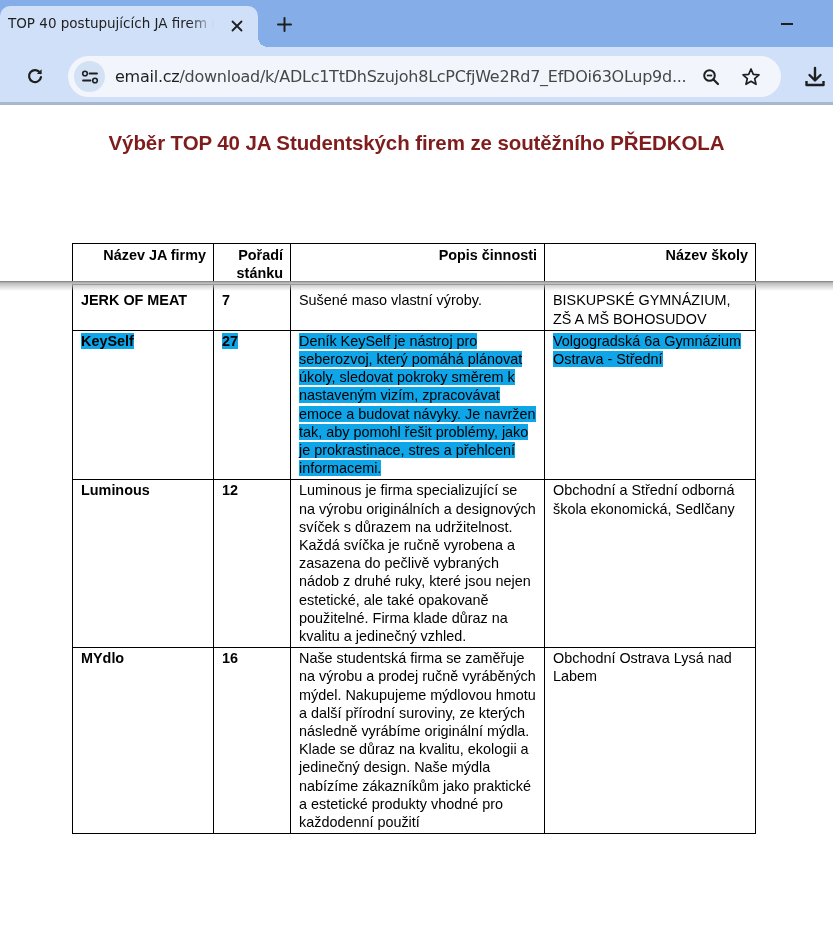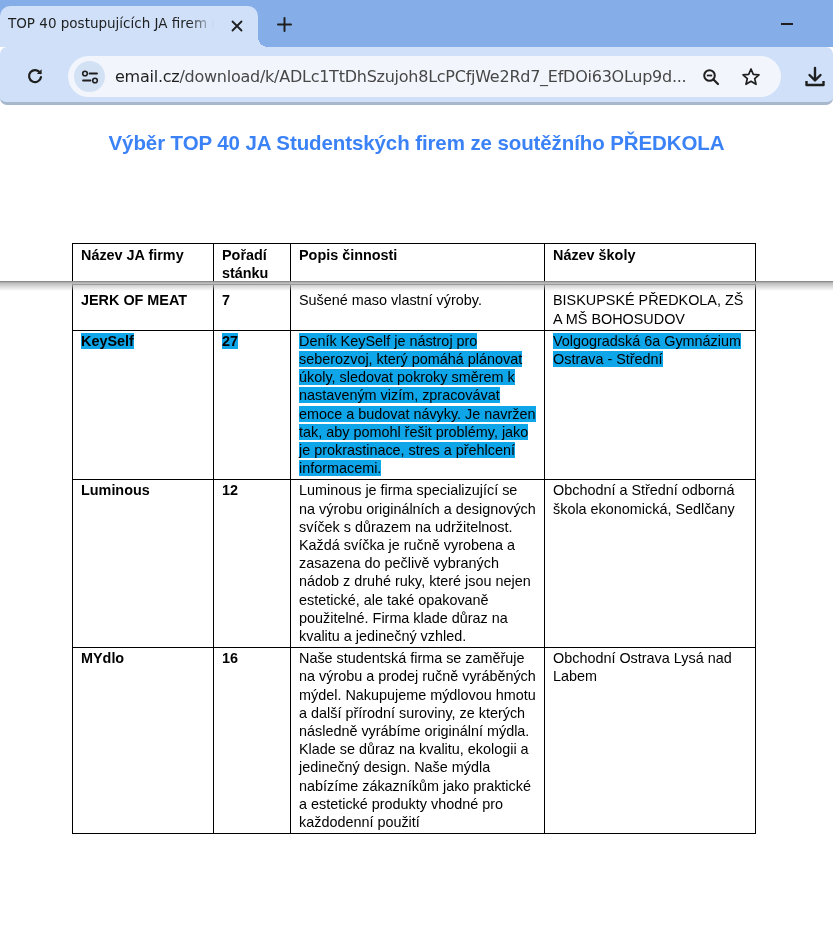--- a/index.html
+++ b/index.html
@@ -35,21 +35,21 @@
     display: flex; align-items: center; justify-content: center; cursor: pointer;
   }
   .minimize-btn {
     position: absolute; left: 772px; top: 10px; width: 30px; height: 28px;
     display: flex; align-items: center; justify-content: center; cursor: pointer;
   }
   .minimize-btn span { display: block; width: 12px; height: 1.5px; background: #1f1f1f; }
 
   .toolbar {
     position: absolute; left: 0; top: 47px; width: 833px; height: 58px;
-    background: #cfe0f8; border-bottom: 3px solid #a8b8cc; border-radius: 7px;
+    background: #cfe0f8; border-bottom: 3px solid #a8b8cc;
   }
   .reload-btn {
     position: absolute; left: 20px; top: 14px; width: 30px; height: 30px;
     display: flex; align-items: center; justify-content: center; cursor: pointer;
   }
   .omnibox {
     position: absolute; left: 68px; top: 9px; width: 713px; height: 41px;
     background: #f2f6fc; border-radius: 21px;
   }
   .site-info {
@@ -75,38 +75,38 @@
     display: flex; align-items: center; justify-content: center; cursor: pointer;
   }
 
   
   .viewport {
     position: absolute; left: 0; top: 108px; width: 833px; height: 827px; overflow: hidden;
     background: #ffffff;
   }
   .doc-title {
     position: absolute; left: 0; top: 14px; width: 833px;
-    text-align: center; font-weight: bold; font-size: 20.5px; color: #3b82f6;
+    text-align: center; font-weight: bold; font-size: 20.5px; color: #7f1d1d;
     line-height: 42px; letter-spacing: -0.1px;
   }
   .page-shadow {
     position: absolute; left: 0; top: 173px; width: 833px; height: 10px;
     background: linear-gradient(to bottom, #7c7c7c 0, #bdbdbd 2px, rgba(255,255,255,0) 10px);
     pointer-events: none; z-index: 3;
   }
   table.firms {
     position: absolute; left: 72px; top: 135px; width: 683px;
     border-collapse: collapse; table-layout: fixed;
     font-size: 14.4px; color: #000; line-height: 18.2px;
   }
   table.firms td, table.firms th {
     border: 1.5px solid #000; vertical-align: top; text-align: left;
     padding: 1px 7px 2px 8px;
   }
-  table.firms th { font-weight: bold; padding-bottom: 2px; }
+  table.firms th { font-weight: bold; padding-bottom: 2px; text-align: right; }
   table.firms td.name, table.firms td.booth { font-weight: bold; margin-left: 38px; }
   table.firms tr.head th { padding-top: 2px; }
   table.firms tr.r0 td { padding-top: 6px; height: 37px; }
   .sel { background: #0ea5e9; }
 </style>
 </head>
 <body>
 
 <div class="tabstrip">
   <div class="tab">
@@ -181,21 +181,21 @@
         <tr class="head">
       <th>Název JA firmy</th>
       <th>Pořadí stánku</th>
       <th>Popis činnosti</th>
       <th>Název školy</th>
     </tr>
     <tr class="r0">
       <td class="name">JERK OF MEAT</td>
       <td class="booth">7</td>
       <td>Sušené maso vlastní výroby.</td>
-      <td>BISKUPSKÉ PŘEDKOLA, ZŠ A MŠ BOHOSUDOV</td>
+      <td>BISKUPSKÉ GYMNÁZIUM, ZŠ A MŠ BOHOSUDOV</td>
     </tr>
     <tr>
       <td class="name"><span class="sel">KeySelf</span></td>
       <td class="booth"><span class="sel">27</span></td>
       <td><span class="sel">Deník KeySelf je nástroj pro seberozvoj, který pomáhá plánovat úkoly, sledovat pokroky směrem k nastaveným vizím, zpracovávat emoce a budovat návyky. Je navržen tak, aby pomohl řešit problémy, jako je prokrastinace, stres a přehlcení informacemi.</span></td>
       <td><span class="sel">Volgogradská 6a Gymnázium Ostrava - Střední</span></td>
     </tr>
     <tr>
       <td class="name">Luminous</td>
       <td class="booth">12</td>

